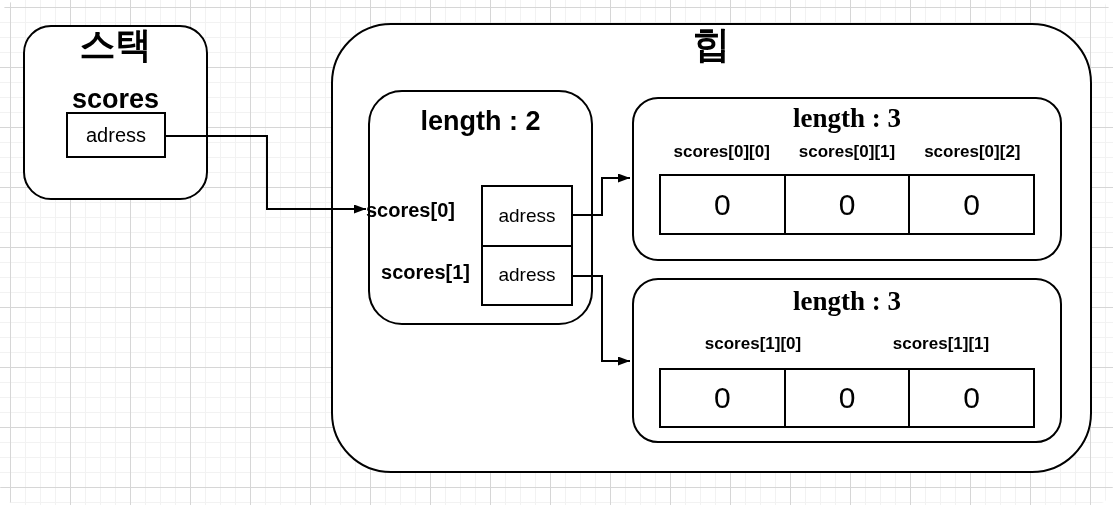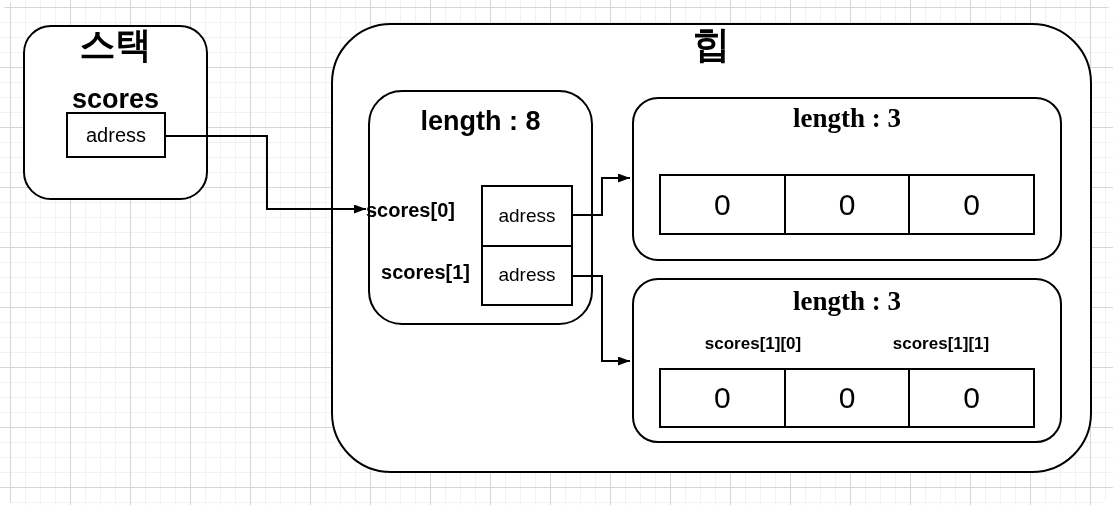--- a/index.html
+++ b/index.html
@@ -93,30 +93,35 @@
 
   <div class="shape" id="stack-box"></div>
   <div class="label center bold" id="stack-title">스택</div>
   <div class="label center bold" id="stack-var">scores</div>
   <div class="shape" id="stack-adr">adress</div>
 
   <div class="shape" id="heap-box"></div>
   <div class="label center bold" id="heap-title">힙</div>
 
   <div class="shape" id="len2-box"></div>
-  <div class="label center bold" id="len2-title">length : 8</div>
+  <div class="label center bold" id="len2-title">length : 2</div>
   <div class="label bold" id="p-row0-label">scores[0]</div>
   <div class="label bold" id="p-row1-label">scores[1]</div>
   <div class="shape" id="p-table">
     <div class="p-cell">adress</div>
     <div class="p-cell">adress</div>
   </div>
 
   <div class="shape array-box" id="arr0-box"></div>
   <div class="label center bold array-title" id="arr0-title">length : 3</div>
+  <div class="labels-row" id="arr0-labels">
+    <div class="col-label">scores[0][0]</div>
+    <div class="col-label">scores[0][1]</div>
+    <div class="col-label">scores[0][2]</div>
+  </div>
   <div class="cells-table" id="arr0-table">
     <div class="cell">0</div>
     <div class="cell">0</div>
     <div class="cell">0</div>
   </div>
 
   <div class="shape array-box" id="arr1-box"></div>
   <div class="label center bold array-title" id="arr1-title">length : 3</div>
   <div class="labels-row" id="arr1-labels">
     <div class="col-label">scores[1][0]</div>

